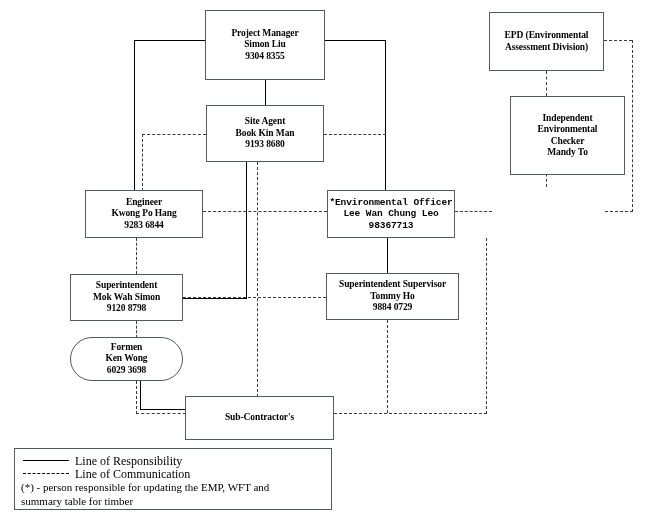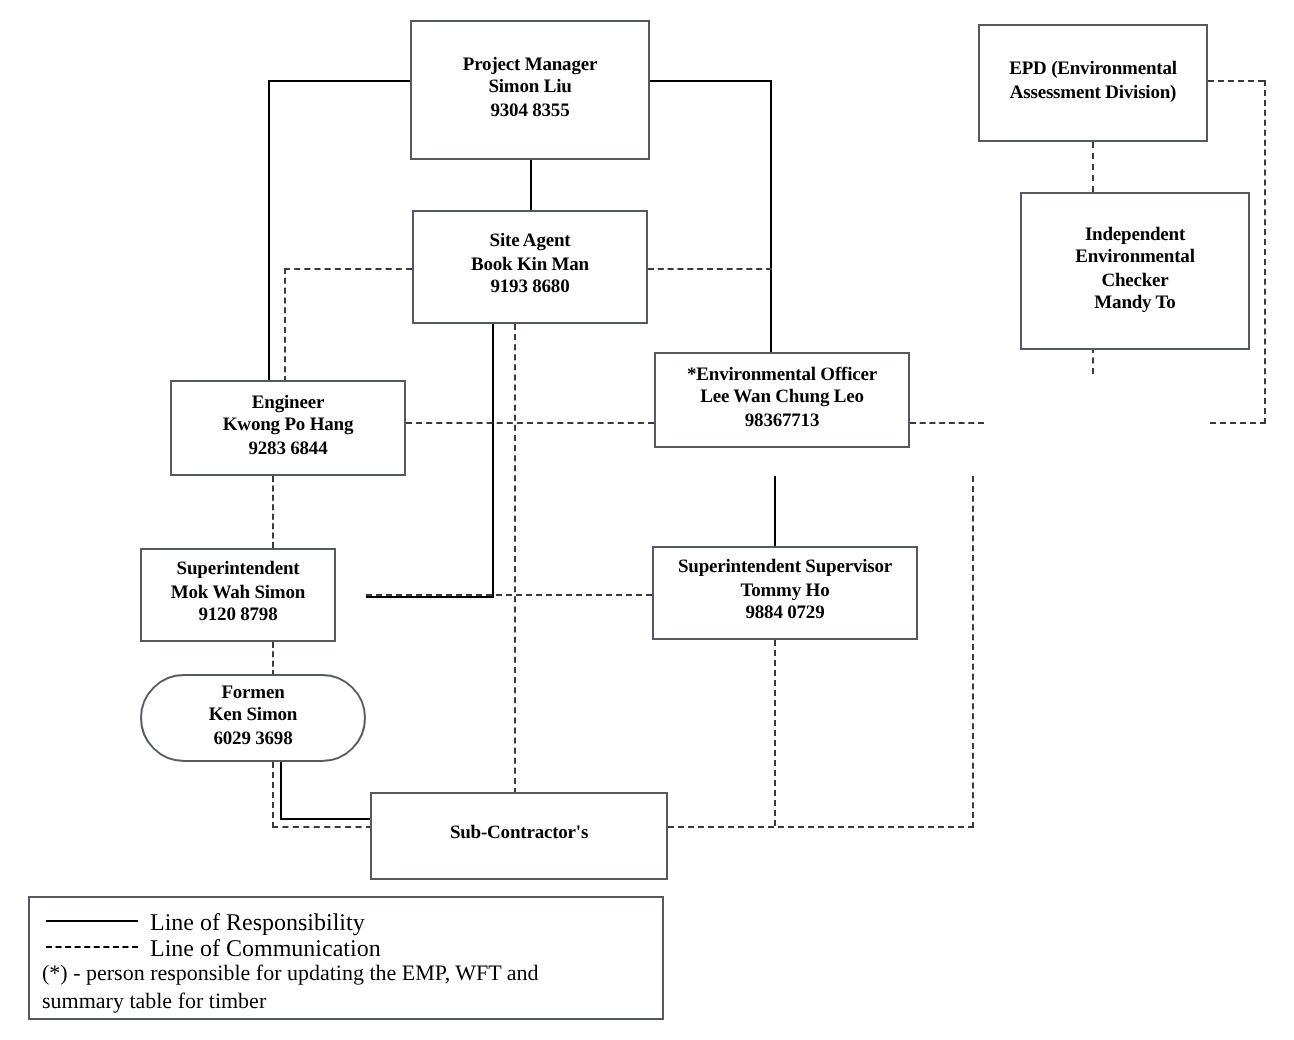--- a/index.html
+++ b/index.html
@@ -151,42 +151,42 @@
     <span class="ln">Checker</span>
     <span class="ln">Mandy To</span>
   </div>
 
   <div class="node" style="left:85px; top:190px; width:118px; height:48px;">
     <span class="ln">Engineer</span>
     <span class="ln">Kwong Po Hang</span>
     <span class="ln">9283 6844</span>
   </div>
 
-  <div class="node" style="left:327px; top:176px; width:128px; height:48px;">
+  <div class="node" style="left:327px; top:190px; width:128px; height:48px;font-family:Liberation Mono, monospace;">
     <span class="ln">*Environmental Officer</span>
     <span class="ln">Lee Wan Chung Leo</span>
     <span class="ln">98367713</span>
   </div>
 
 
-  <div class="node" style="left:70px; top:274px; width:98px; height:47px;">
+  <div class="node" style="left:70px; top:274px; width:113px; height:47px;">
     <span class="ln">Superintendent</span>
     <span class="ln">Mok Wah Simon</span>
     <span class="ln">9120 8798</span>
   </div>
 
   <div class="node" style="left:326px; top:273px; width:133px; height:47px;">
     <span class="ln">Superintendent Supervisor</span>
     <span class="ln">Tommy Ho</span>
     <span class="ln">9884 0729</span>
   </div>
 
   <div class="node" style="left:70px; top:337px; width:113px; height:44px;border-radius:22px;">
     <span class="ln">Formen</span>
-    <span class="ln">Ken Simon</span>
+    <span class="ln">Ken Wong</span>
     <span class="ln">6029 3698</span>
   </div>
 
   <div class="node" style="left:185px; top:396px; width:149px; height:44px;">
     <span class="ln">Sub-Contractor's</span>
   </div>
 
   <div id="legend" style="left:14px; top:448px; width:318px; height:62px;">
     <div class="leg-row">
       <span class="leg-swatch solid"></span>

